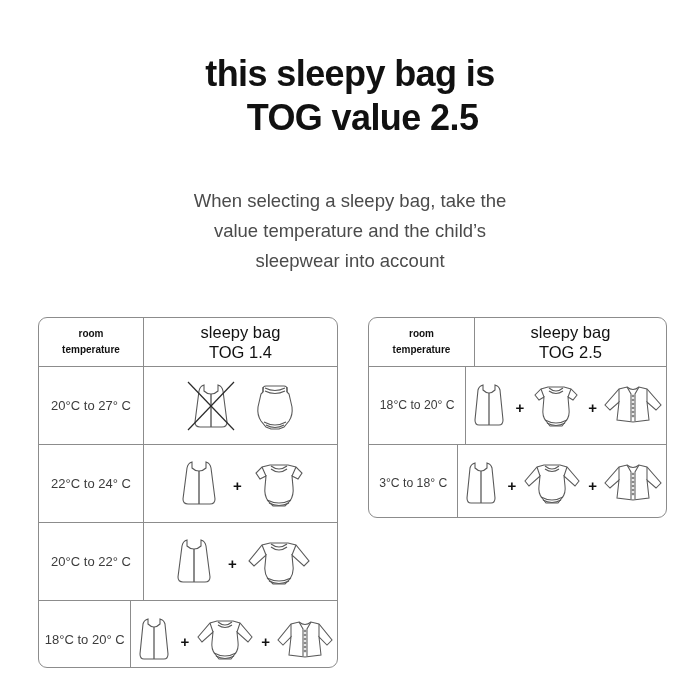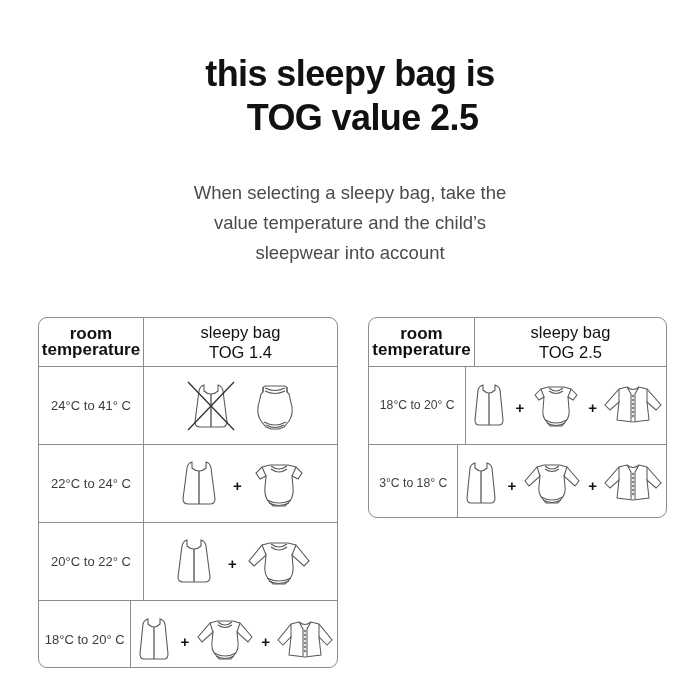--- a/index.html
+++ b/index.html
@@ -17,21 +17,21 @@
     position:absolute;left:0;top:46px;width:700px;
     text-align:center;
     font-size:36px;line-height:44px;
     font-weight:bold;
     letter-spacing:-0.6px;
     color:#111111;
   }
   .headline .l2{display:block;padding-left:25px;}
 
   .subtitle{
-    position:absolute;left:120px;top:172px;width:460px;
+    position:absolute;left:120px;top:180px;width:460px;
     text-align:center;
     font-size:18.5px;line-height:30px;
     color:#4b4b4b;
     font-weight:400;
   }
   .subtitle .sl{display:block;}
 
   
   .table{
     position:absolute;
@@ -63,21 +63,21 @@
   #table-tog10 .cell-temp{width:105px;}
   #table-tog25 .cell-temp{width:106px;}
 
   .cell-items{
     flex:1;
     display:flex;align-items:center;justify-content:center;
     box-sizing:border-box;
   }
 
   .hdr-text{
-    font-size:17px;font-weight:bold;line-height:16px;color:#111;
+    font-size:10px;font-weight:bold;line-height:16px;color:#111;
     text-align:center;
   }
   .hdr-big{
     font-size:16.5px;font-weight:normal;line-height:20px;color:#111;
     text-align:center;
   }
   .hdr-big .hb1{display:block;}
   .hdr-big .hb2{display:block;}
 
   .temp-text{
@@ -124,21 +124,21 @@
       <div class="cell-items">
         <div class="hdr-big">
           <span class="hb1">sleepy bag</span>
           <span class="hb2">TOG 1.4</span>
         </div>
       </div>
     </div>
 
     <div class="row body-row">
       <div class="cell-temp">
-        <span class="temp-text">24°C to 41° C</span>
+        <span class="temp-text">20°C to 27° C</span>
       </div>
       <div class="cell-items">
         <div class="items">
           <span class="icon">
             <svg width="62" height="62" viewBox="0 0 62 62">
               <g fill="none" stroke="#5a5a5a" stroke-width="1.1">
                 <path d="M24 10 L24 16 Q27 19 31 19 Q35 19 38 16 L38 10 Q42 11 43 16 L47 47 Q47 52 42 52 L20 52 Q15 52 15 47 L19 16 Q20 11 24 10 Z"></path>
                 <line x1="31" y1="19" x2="31" y2="52" stroke-width="1.4"></line>
               </g>
               <g stroke="#2b2b2b" stroke-width="1.2">

